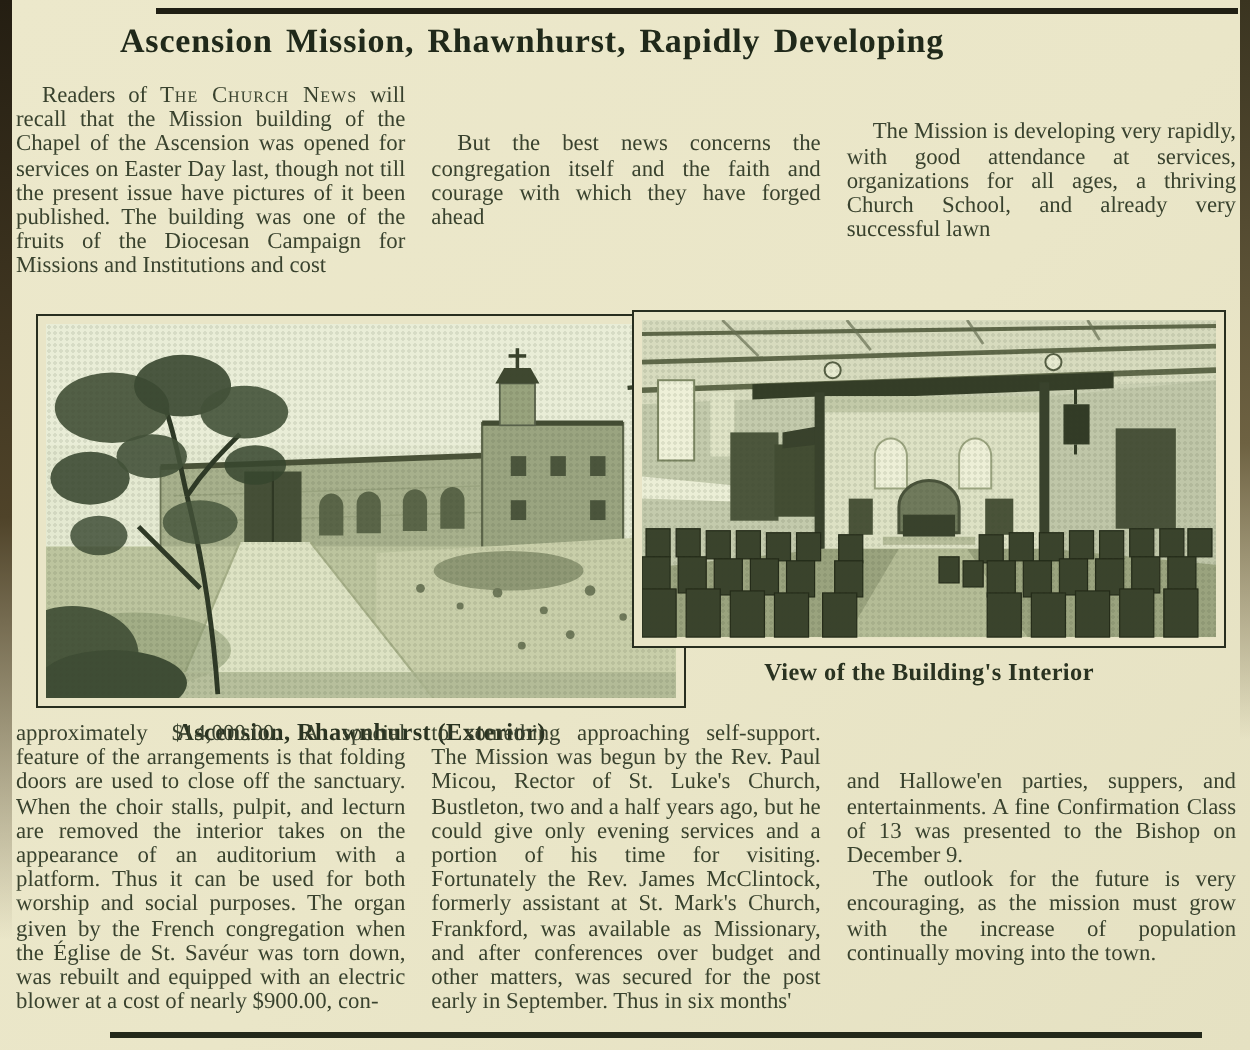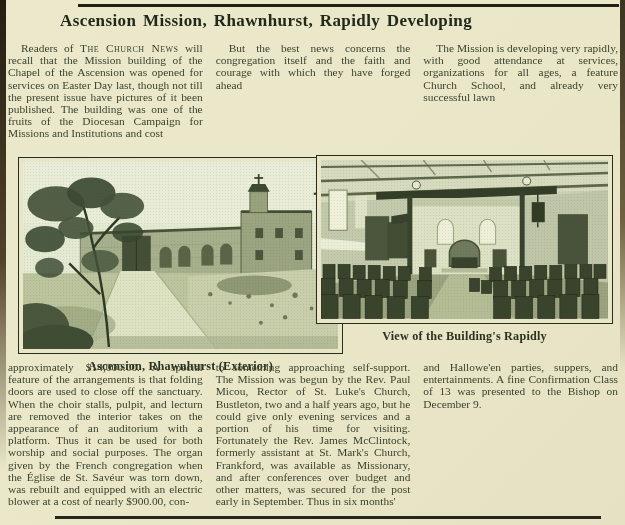--- a/index.html
+++ b/index.html
@@ -12,21 +12,21 @@
   }
   .edge-left{position:absolute;left:0;top:0;width:6px;height:470px;
     background:linear-gradient(to bottom,#241e12 0%,#4f4329 55%,rgba(79,67,41,0) 100%);}
   .edge-right{position:absolute;right:0;top:0;width:5px;height:370px;
     background:linear-gradient(to bottom,#3a3420 0%,#6e6242 60%,rgba(110,98,66,0) 100%);}
   .rule-top{position:absolute;left:78px;top:4px;width:541px;height:3px;background:#201f14;}
   .rule-bottom{position:absolute;left:55px;top:516px;width:546px;height:3px;background:#23281a;}
   .headline{position:absolute;left:60px;top:11px;width:545px;margin:0;
     text-align:left;font-size:17px;font-weight:bold;letter-spacing:.4px;word-spacing:2px;
     color:#20291a;}
-  .cols{position:absolute;left:8px;width:610px;display:flex;gap:13px;}
+  .cols{position:absolute;left:8px;width:610px;display:flex;gap:13px;align-items:center;}
   .cols-top{top:42px;}
   .cols-bottom{top:361px;}
   .col{flex:1 1 0;min-width:0;}
   .para{margin:0;text-align:justify;font-size:11.4px;line-height:12.2px;color:#39422e;}
   .para.indent{text-indent:13px;}
   .smallcaps{font-variant:small-caps;letter-spacing:.5px;}
   figure.photo{position:absolute;margin:0;}
   .photo-ext{left:18px;top:157px;width:325px;}
   .photo-int{left:316px;top:155px;width:297px;}
   .frame{border:1.5px solid #282e1f;background:#e9e5c7;padding:4px;position:relative;}
@@ -48,21 +48,21 @@
   <h1 class="headline">Ascension Mission, Rhawnhurst, Rapidly Developing</h1>
 
   <div class="cols cols-top">
     <div class="col">
       <p class="para indent"><span>Readers of </span><span class="smallcaps">The Church News</span><span> will recall that the Mission building of the Chapel of the Ascension was opened for services on Easter Day last, though not till the present issue have pictures of it been published. The building was one of the fruits of the Diocesan Campaign for Missions and Institutions and cost</span></p>
     </div>
     <div class="col">
       <p class="para indent">But the best news concerns the congregation itself and the faith and courage with which they have forged ahead</p>
     </div>
     <div class="col">
-      <p class="para indent">The Mission is developing very rapidly, with good attendance at services, organizations for all ages, a feature Church School, and already very successful lawn</p>
+      <p class="para indent">The Mission is developing very rapidly, with good attendance at services, organizations for all ages, a thriving Church School, and already very successful lawn</p>
     </div>
   </div>
 
   <figure class="photo photo-ext">
     <div class="frame">
       <svg viewBox="0 0 286 170" xmlns="http://www.w3.org/2000/svg">
         <rect width="286" height="170" fill="#e4e9d1"></rect>
         <rect y="0" width="286" height="55" fill="#e9edd7"></rect>
 
         <g>
@@ -229,29 +229,30 @@
             <rect x="194" y="136" width="17" height="22"></rect>
             <rect x="216" y="135" width="17" height="23"></rect>
             <rect x="238" y="134" width="17" height="24"></rect>
             <rect x="260" y="134" width="17" height="24"></rect>
           <rect x="148" y="118" width="10" height="13"></rect>
             <rect x="160" y="120" width="10" height="13"></rect>
         </g>
       </svg>
       <div class="halftone"></div>
     </div>
-    <figcaption>View of the Building's Rapidly</figcaption>
+    <figcaption>View of the Building's Interior</figcaption>
   </figure>
 
   <div class="cols cols-bottom">
     <div class="col">
       <p class="para">approximately $14,000.00. A special feature of the arrangements is that folding doors are used to close off the sanctuary. When the choir stalls, pulpit, and lecturn are removed the interior takes on the appearance of an auditorium with a platform. Thus it can be used for both worship and social purposes. The organ given by the French congregation when the Église de St. Savéur was torn down, was rebuilt and equipped with an electric blower at a cost of nearly $900.00, con-</p>
     </div>
     <div class="col">
       <p class="para">to something approaching self-support. The Mission was begun by the Rev. Paul Micou, Rector of St. Luke's Church, Bustleton, two and a half years ago, but he could give only evening services and a portion of his time for visiting. Fortunately the Rev. James McClintock, formerly assistant at St. Mark's Church, Frankford, was available as Missionary, and after conferences over budget and other matters, was secured for the post early in September. Thus in six months'</p>
     </div>
     <div class="col">
       <p class="para">and Hallowe'en parties, suppers, and entertainments. A fine Confirmation Class of 13 was presented to the Bishop on December 9.</p>
+      <p class="para indent">The outlook for the future is very encouraging, as the mission must grow with the increase of population continually moving into the town.</p>
     </div>
   </div>
 
   <div class="rule-bottom"></div>
 </div>
 
 </body></html>

